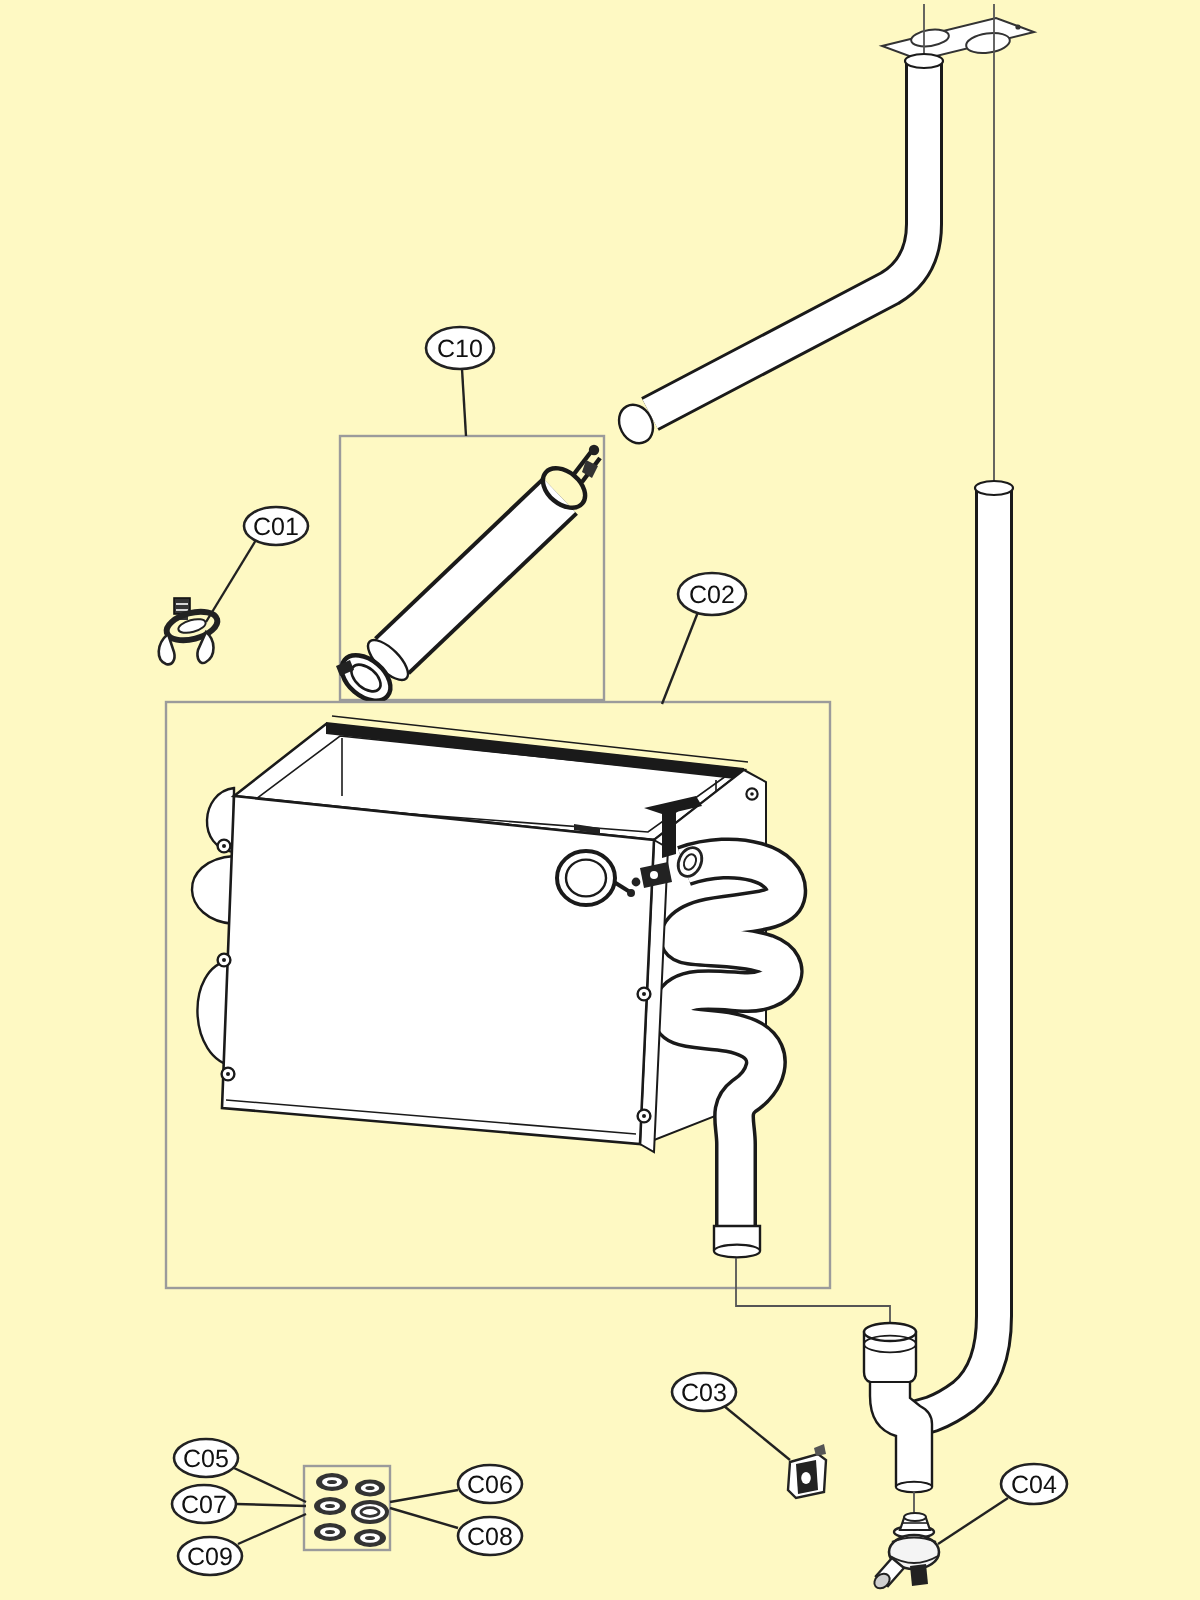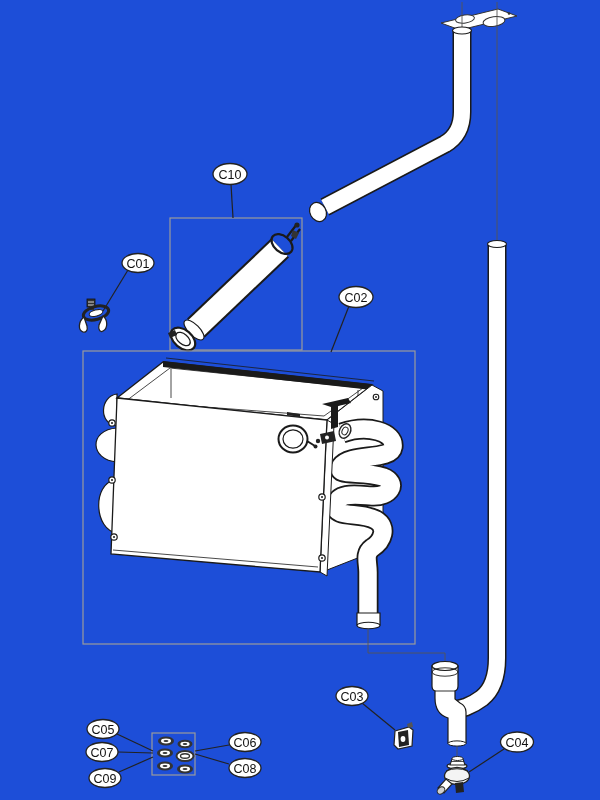--- a/index.html
+++ b/index.html
@@ -1,16 +1,16 @@
 <!DOCTYPE html>
 <html><head>
 <meta charset="utf-8">
 <style>
   html,body{margin:0;padding:0;background:#fff;}
-  .stage{width:600px;height:800px;position:relative;background:#1d4ed8;overflow:hidden;}
+  .stage{width:600px;height:800px;position:relative;background:#fef9c3;overflow:hidden;}
   svg{display:block;}
   .callout-ellipse{fill:#fff;stroke:#222;stroke-width:1.3px;}
   .callout-text{font-family:"Liberation Sans",sans-serif;font-size:12.5px;fill:#111;text-anchor:middle;}
   .leader{stroke:#222;stroke-width:1.2px;fill:none;}
   .detail-box{fill:none;stroke:#9b9b9b;stroke-width:1.2px;}
   .thin{stroke:#555;stroke-width:0.9px;fill:none;}
 </style>
 </head>
 <body>
 

